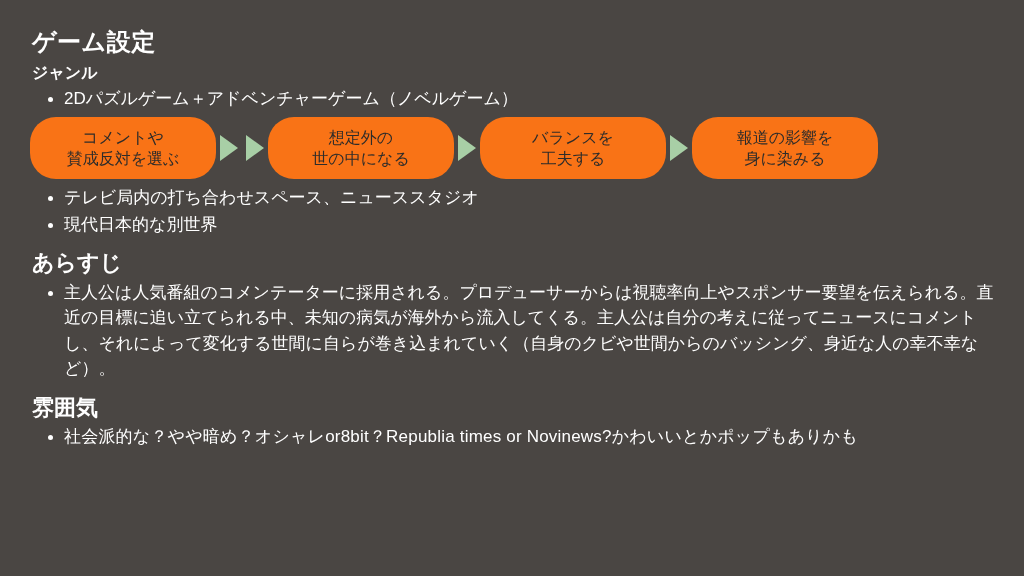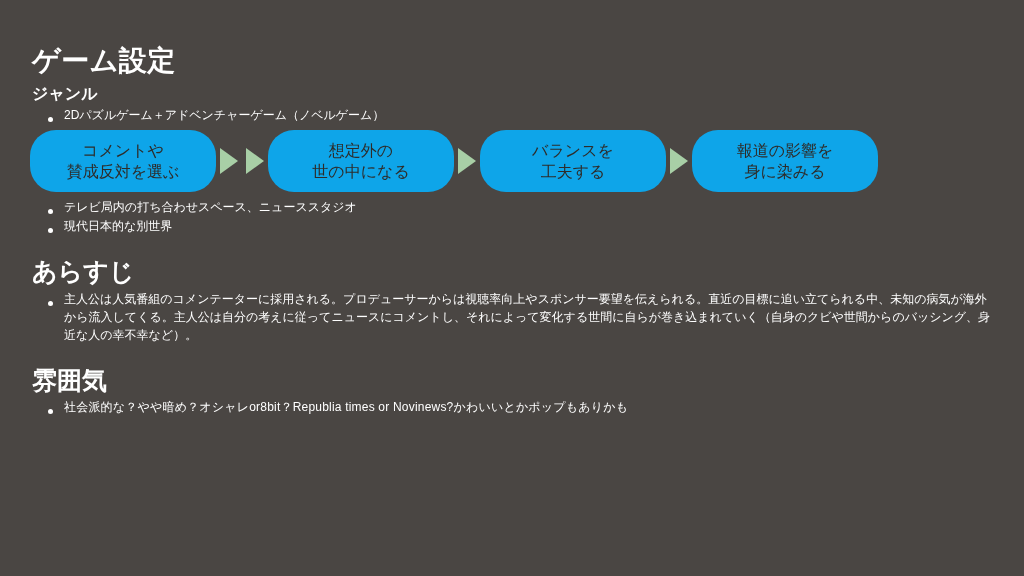--- a/index.html
+++ b/index.html
@@ -15,65 +15,65 @@
     overflow: hidden;
   }
   .slide {
     position: relative;
     width: 1024px;
     height: 576px;
     box-sizing: border-box;
     padding: 24px 28px 0 28px;
   }
   .slide-title {
-    font-size: 28px;
+    font-size: 24px;
     font-weight: bold;
     line-height: 1.2;
-    margin: 20px 0 6px 4px;
+    margin: 4px 0 6px 4px;
     letter-spacing: 0.5px;
   }
   .section-head {
     font-size: 16px;
     font-weight: bold;
     margin: 4px 0 2px 4px;
     line-height: 1.3;
   }
   .section-head.large {
-    font-size: 25px;
-    margin-top: 20px;
+    font-size: 22px;
+    margin-top: 12px;
   }
   ul.bullets {
     list-style: none;
     margin: 0 0 0 6px;
     padding: 0;
   }
   ul.bullets li {
     position: relative;
     padding-left: 30px;
-    font-size: 12px;
+    font-size: 17px;
     line-height: 1.5;
     margin-bottom: 1px;
   }
   ul.bullets li::before {
     content: "";
     position: absolute;
     left: 14px;
     top: 11px;
     width: 5px;
     height: 5px;
     border-radius: 50%;
     background: #ffffff;
   }
   .flow {
     display: flex;
     align-items: center;
     margin: 6px 0 6px 2px;
   }
   .flow-node {
-    background: #0ea5e9;
+    background: #f97316;
     color: #2e2c2a;
     border-radius: 26px;
     width: 186px;
     height: 62px;
     display: flex;
     flex-direction: column;
     align-items: center;
     justify-content: center;
     font-size: 16px;
     line-height: 1.35;

